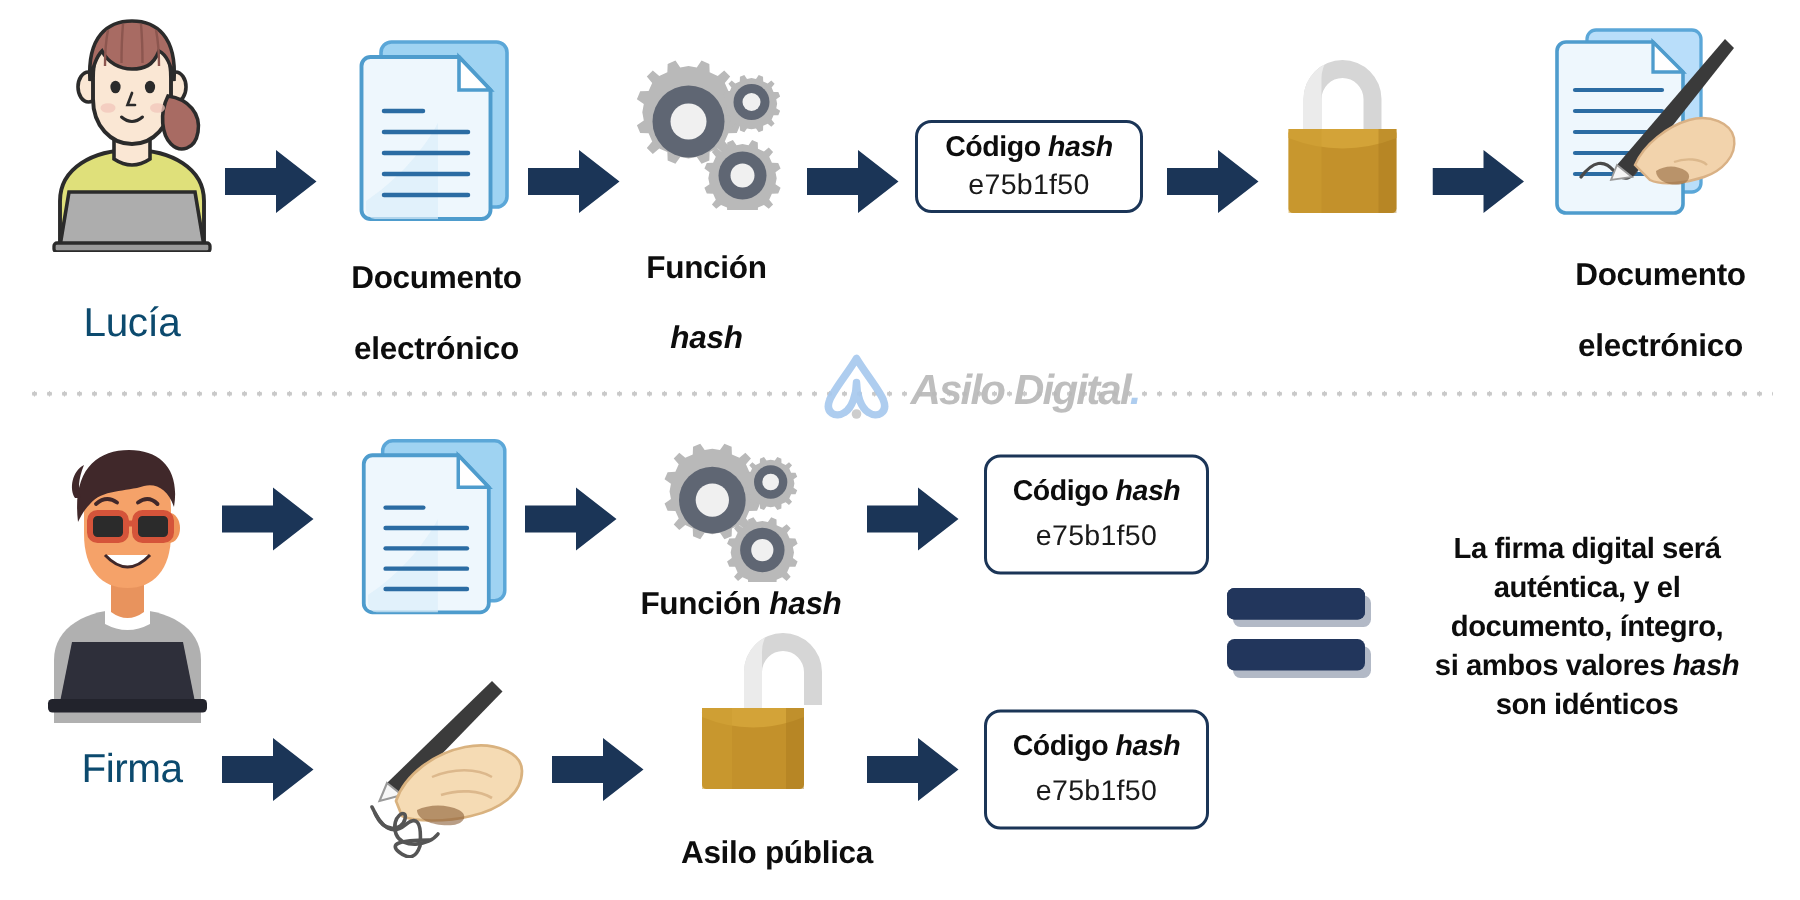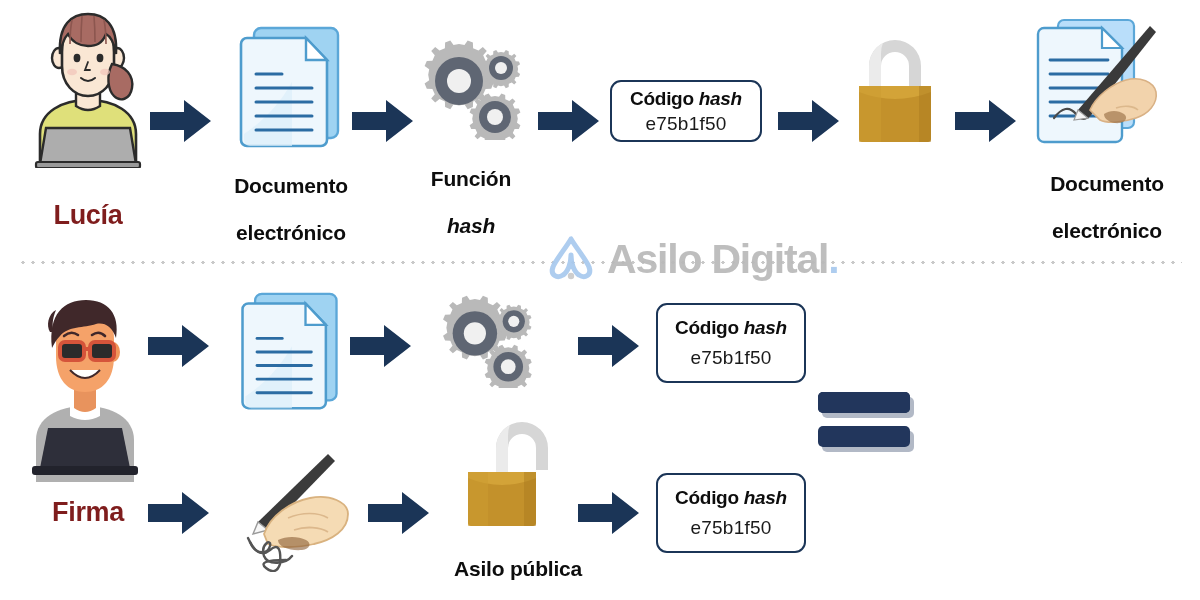--- a/index.html
+++ b/index.html
@@ -22,22 +22,22 @@
     font-weight: bold;
     color: #0d0d0d;
     line-height: 1.12;
     letter-spacing: -0.2px;
     white-space: pre-line;
   }
   .caption i { font-style: italic; }
   .name-label {
     position: absolute;
     text-align: center;
-    font-weight: bold;
-    color: #7f1d1d;
+    font-weight: normal;
+    color: #0c4a6e;
     letter-spacing: -0.3px;
   }
 
   
   .arrow { position: absolute; }
   .arrow svg { display: block; }
 
   
   .hashbox {
     position: absolute;
@@ -75,24 +75,25 @@
   
   .watermark {
     position: absolute;
     display: flex;
     align-items: center;
     gap: 10px;
     opacity: 0.92;
     pointer-events: none;
   }
   .watermark .wm-text {
-    font-size: 41px;
+    font-size: 28px;
     font-weight: bold;
     color: #b9b9b9;
     letter-spacing: -1.2px;
+    font-style: italic;
   }
   .watermark .wm-dot { color: #a8c9ee; }
 
   
   .conclusion {
     position: absolute;
     text-align: center;
     font-weight: bold;
     font-size: 19.5px;
     line-height: 1.33;
@@ -347,20 +348,23 @@
       </g>
       <circle cx="86" cy="40" r="12" fill="#5f6673"></circle>
       <circle cx="86" cy="40" r="6" fill="#f0f0f0"></circle>
       <g fill="#b9b9b9">
         <path d="M80 68 l4 0.8 2.4 -3.4 3.8 1.6 0.1 4.2 4 1.8 3.2 -2.6 2.9 2.9 -2.6 3.2 1.8 4 4.2 0.1 1.6 3.8 -3.4 2.4 0.8 4 -0.8 4 3.4 2.4 -1.6 3.8 -4.2 0.1 -1.8 4 2.6 3.2 -2.9 2.9 -3.2 -2.6 -4 1.8 -0.1 4.2 -3.8 1.6 -2.4 -3.4 -4 0.8 -4 -0.8 -2.4 3.4 -3.8 -1.6 -0.1 -4.2 -4 -1.8 -3.2 2.6 -2.9 -2.9 2.6 -3.2 -1.8 -4 -4.2 -0.1 -1.6 -3.8 3.4 -2.4 -0.8 -4 0.8 -4 -3.4 -2.4 1.6 -3.8 4.2 -0.1 1.8 -4 -2.6 -3.2 2.9 -2.9 3.2 2.6 4 -1.8 0.1 -4.2 3.8 -1.6 2.4 3.4 Z"></path>
       </g>
       <circle cx="80" cy="89" r="16" fill="#5f6673"></circle>
       <circle cx="80" cy="89" r="8" fill="#f0f0f0"></circle>
     </svg>
   </div>
+  <div class="caption" style="left:408px; top:367px; width:172px; font-size:21px;">
+    <span>Función </span><i>hash</i>
+  </div>
 
   <div class="arrow" style="left:578px; top:323px;">
     <svg width="62" height="46" viewBox="0 0 62 46">
       <path d="M0 14 L34 14 L34 2 L61 23 L34 44 L34 32 L0 32 Z" fill="#1b3557"></path>
     </svg>
   </div>
 
   <div class="hashbox" style="left:656px; top:303px; width:150px; height:80px;">
     <div class="hb-title" style="font-size:19px;">
       <span>Código </span><i>hash</i>
@@ -427,14 +431,21 @@
   <div class="equals" style="left:816px; top:390px;">
     <svg width="100" height="64" viewBox="0 0 100 64">
       <rect x="2" y="2" width="92" height="21" rx="5" fill="#22365c"></rect>
       <rect x="6" y="7" width="92" height="21" rx="5" fill="#22365c" opacity="0.35"></rect>
       <rect x="2" y="2" width="92" height="21" rx="5" fill="#22365c"></rect>
       <rect x="6" y="41" width="92" height="21" rx="5" fill="#22365c" opacity="0.35"></rect>
       <rect x="2" y="36" width="92" height="21" rx="5" fill="#22365c"></rect>
     </svg>
   </div>
 
+  <div class="conclusion" style="left:930px; top:354px; width:256px;">
+    <span>La firma digital será</span><br>
+    <span>auténtica, y el</span><br>
+    <span>documento, íntegro,</span><br>
+    <span>si ambos valores </span><i>hash</i><br>
+    <span>son idénticos</span>
+  </div>
 
 </div>
 
 </body></html>

